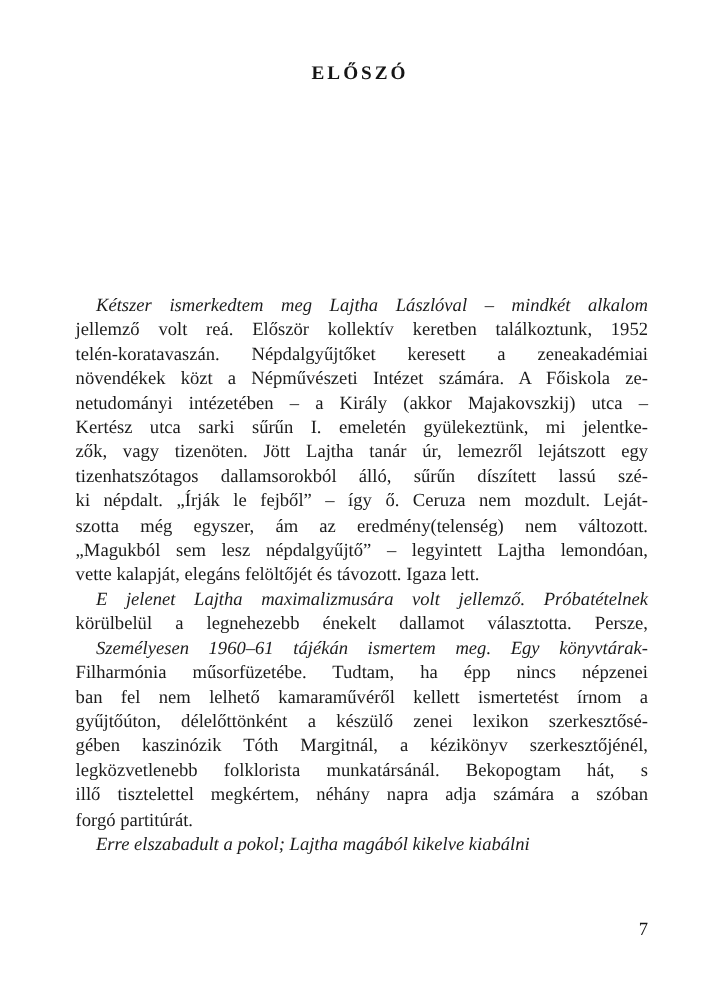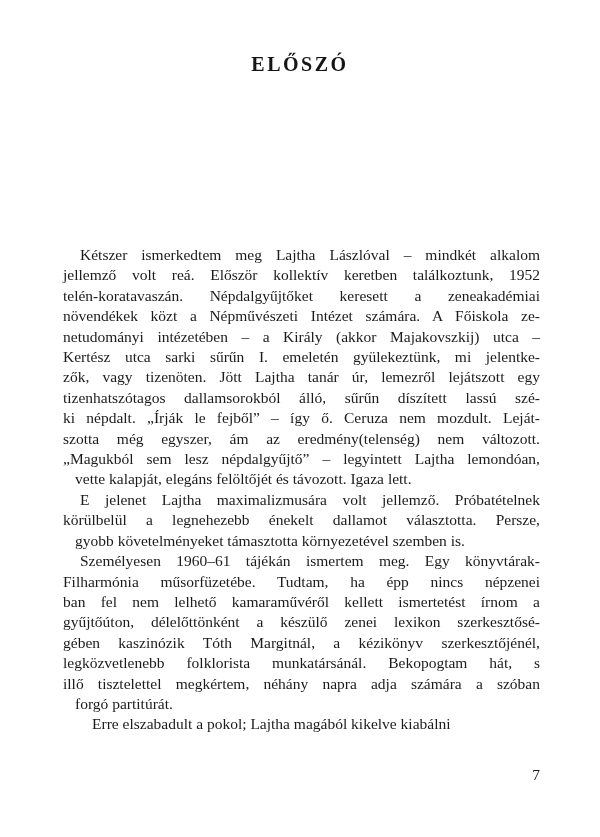--- a/index.html
+++ b/index.html
@@ -17,21 +17,21 @@
     font-family: "Liberation Serif", "DejaVu Serif", serif;
     overflow: hidden;
   }
   .title {
     position: absolute;
     top: 53px;
     left: 0;
     right: 0;
     margin: 0;
     text-align: center;
-    font-size: 20px;
+    font-size: 16px;
     font-weight: 700;
     letter-spacing: 2.5px;
     color: #151515;
   }
   .body-text {
     position: absolute;
     top: 245px;
     left: 63px;
     width: 477px;
     font-size: 15.5px;
@@ -41,24 +41,24 @@
     margin: 0;
     padding: 0;
   }
   .line {
     text-align: justify;
     text-align-last: justify;
     white-space: normal;
   }
   .line.first {
     text-indent: 17px;
+    font-style: italic;
   }
   .line.last {
     text-align-last: left;
-    margin-left: 12px;
   }
   .page-number {
     position: absolute;
     top: 766px;
     right: 60px;
     font-size: 15.5px;
     color: #151515;
   }
 </style>
 </head>
@@ -77,21 +77,20 @@
         <div class="line">zők, vagy tizenöten. Jött Lajtha tanár úr, lemezről lejátszott egy</div>
         <div class="line">tizenhatszótagos dallamsorokból álló, sűrűn díszített lassú szé-</div>
         <div class="line">ki népdalt. „Írják le fejből” – így ő. Ceruza nem mozdult. Leját-</div>
         <div class="line">szotta még egyszer, ám az eredmény(telenség) nem változott.</div>
         <div class="line">„Magukból sem lesz népdalgyűjtő” – legyintett Lajtha lemondóan,</div>
         <div class="line last">vette kalapját, elegáns felöltőjét és távozott. Igaza lett.</div>
       </div>
       <div class="paragraph">
         <div class="line first">E jelenet Lajtha maximalizmusára volt jellemző. Próbatételnek</div>
         <div class="line">körülbelül a legnehezebb énekelt dallamot választotta. Persze,</div>
-        <div class="line last">gyobb követelményeket támasztotta környezetével szemben is.</div>
       </div>
       <div class="paragraph">
         <div class="line first">Személyesen 1960–61 tájékán ismertem meg. Egy könyvtárak-</div>
         <div class="line">Filharmónia műsorfüzetébe. Tudtam, ha épp nincs népzenei</div>
         <div class="line">ban fel nem lelhető kamaraművéről kellett ismertetést írnom a</div>
         <div class="line">gyűjtőúton, délelőttönként a készülő zenei lexikon szerkesztősé-</div>
         <div class="line">gében kaszinózik Tóth Margitnál, a kézikönyv szerkesztőjénél,</div>
         <div class="line">legközvetlenebb folklorista munkatársánál. Bekopogtam hát, s</div>
         <div class="line">illő tisztelettel megkértem, néhány napra adja számára a szóban</div>
         <div class="line last">forgó partitúrát.</div>

